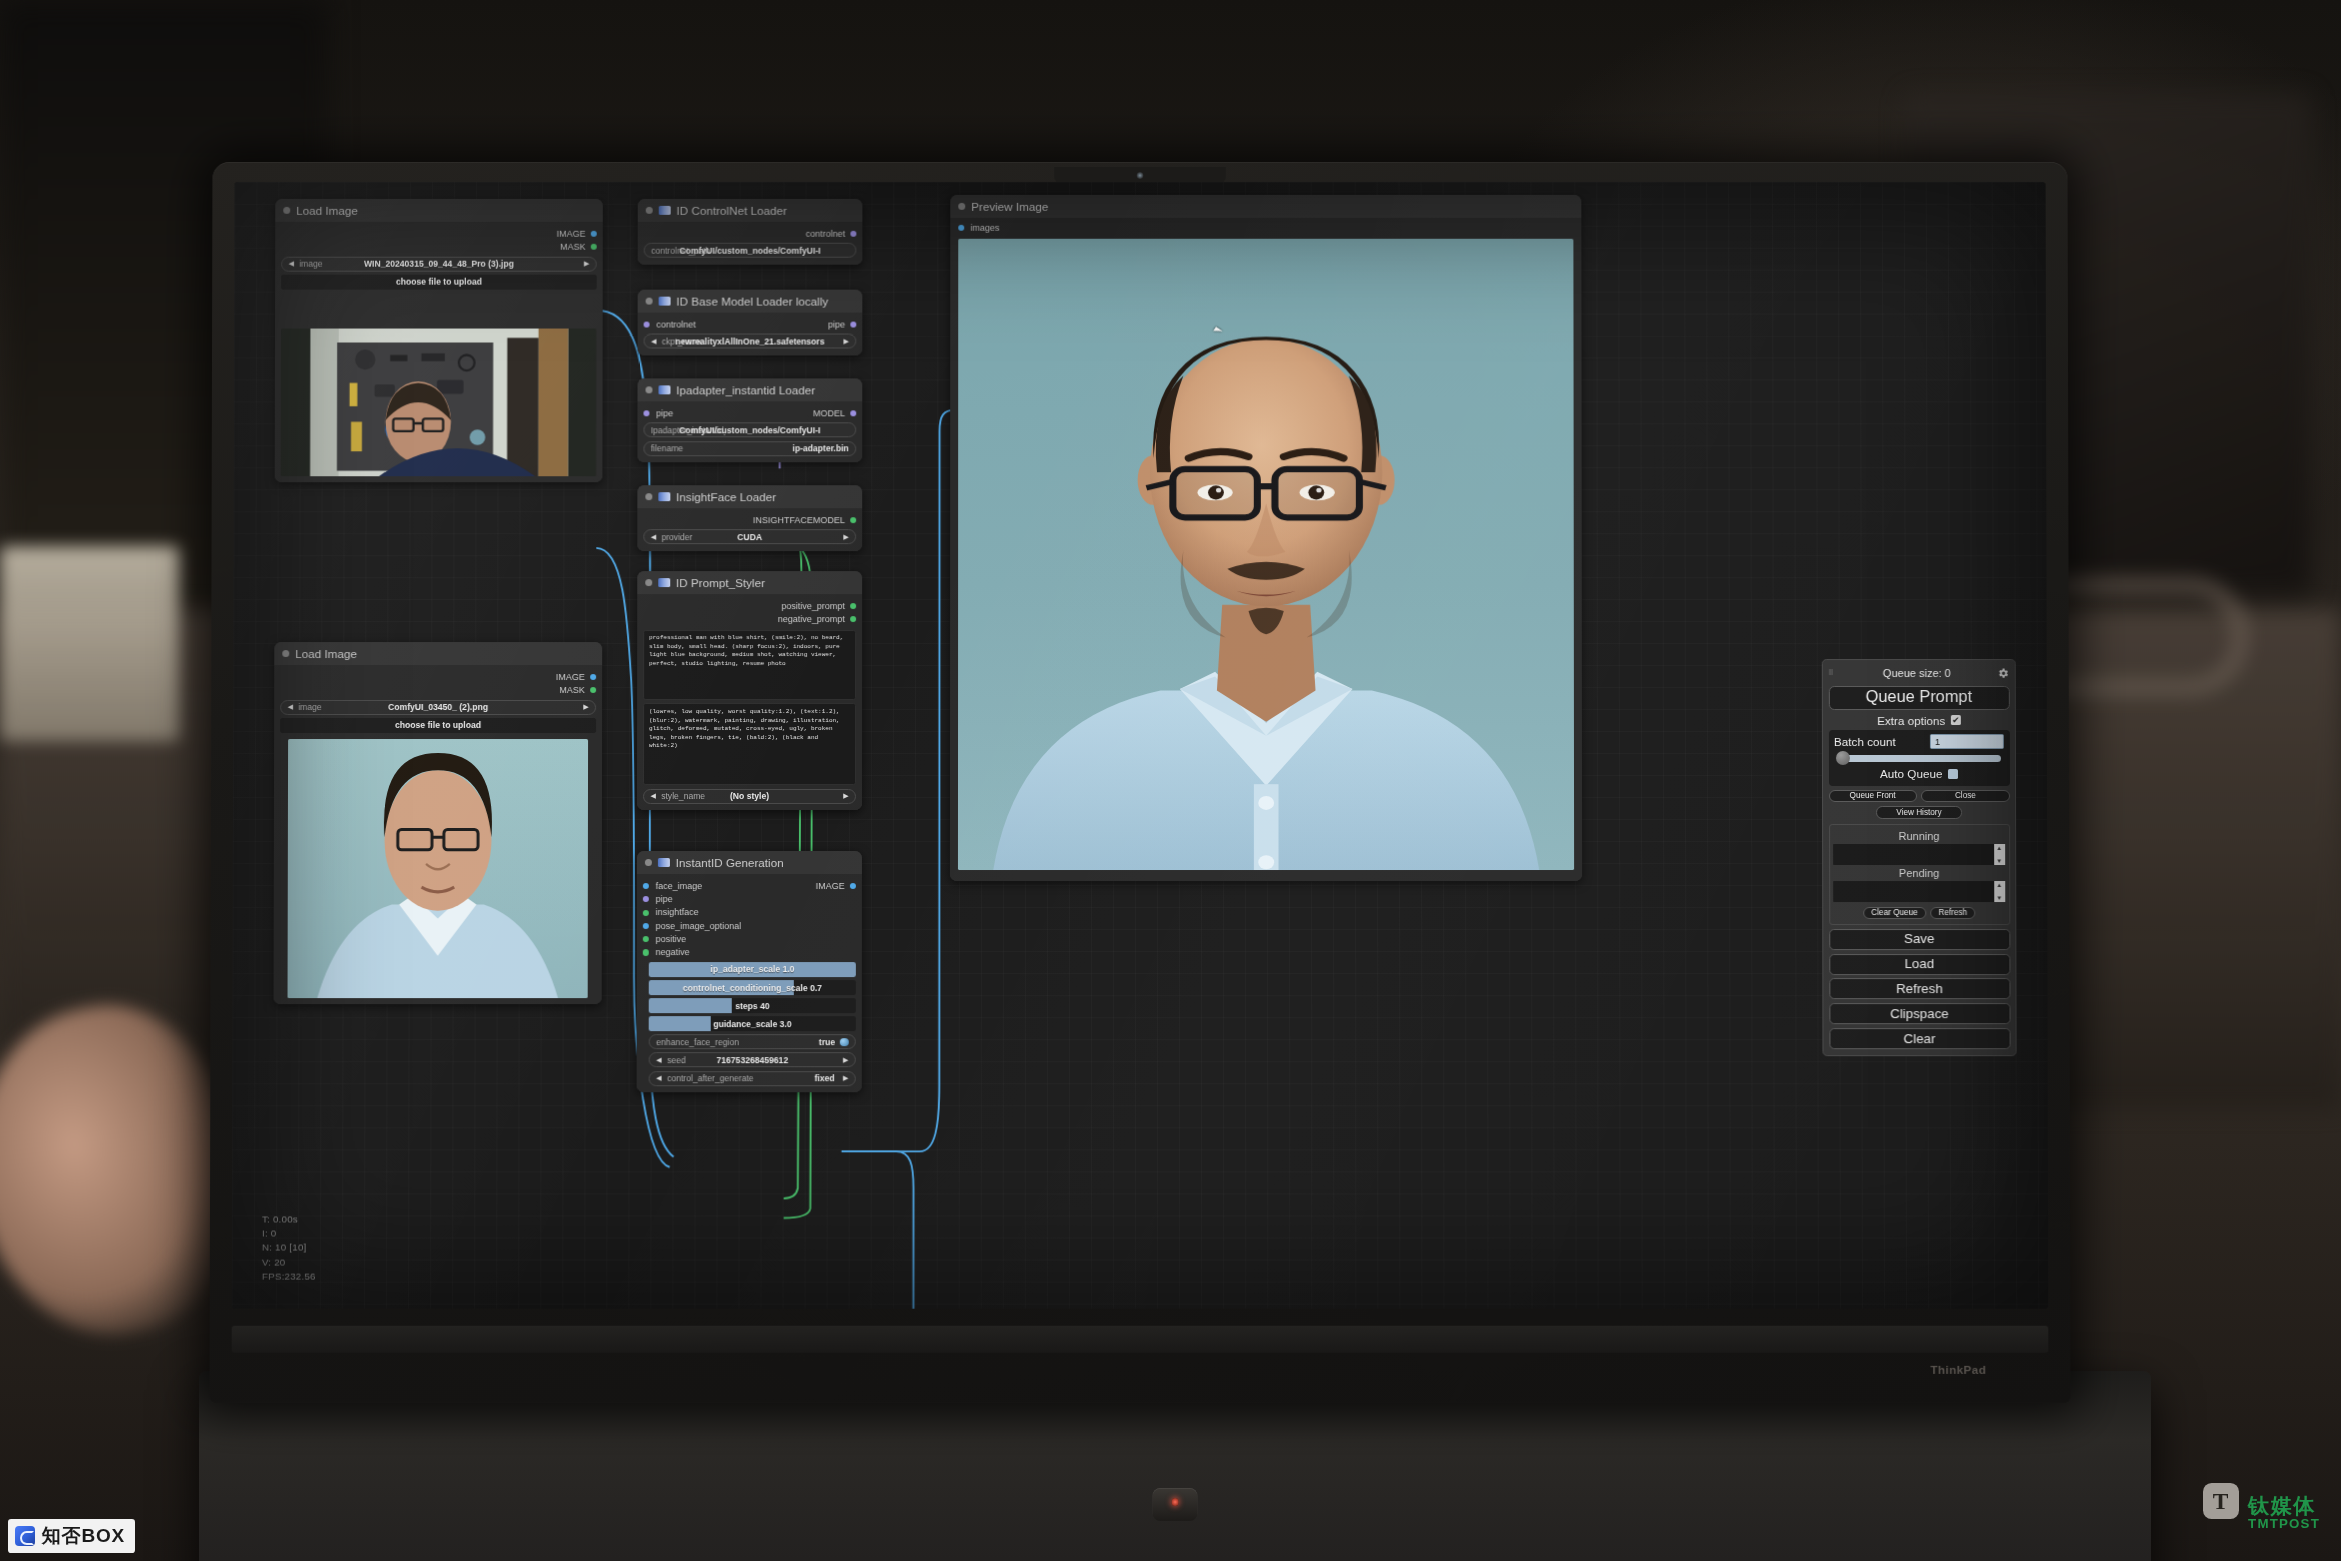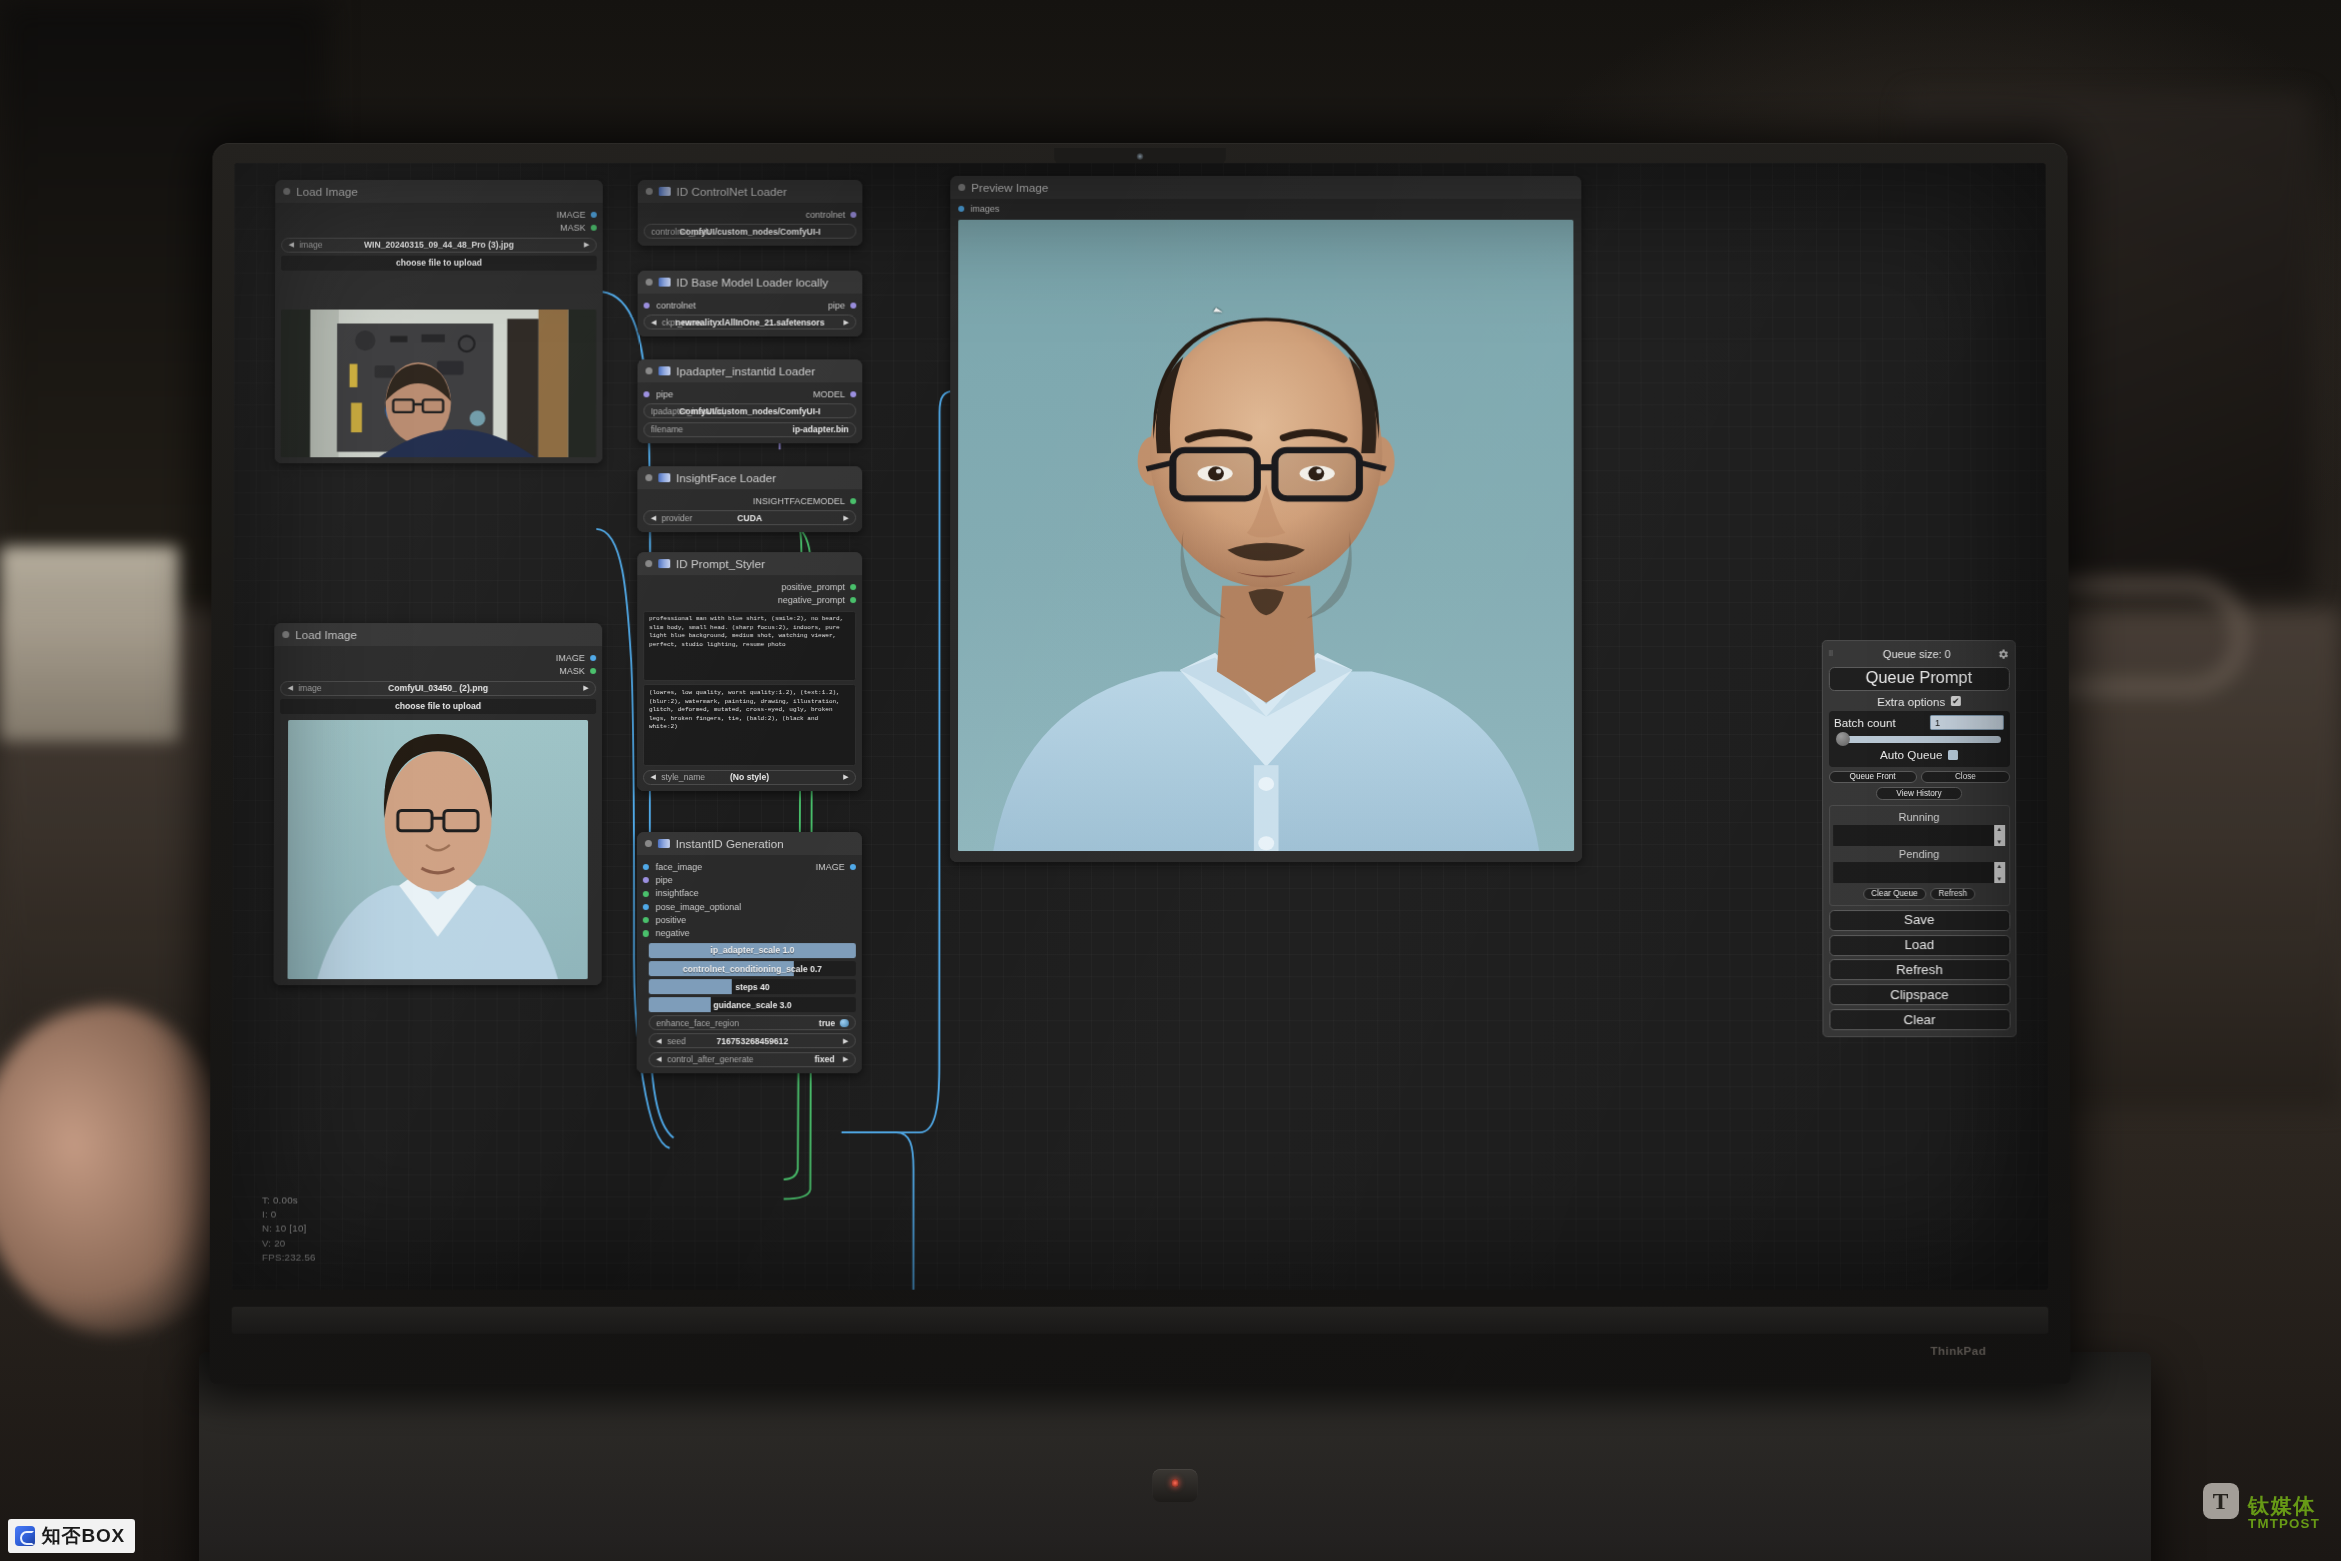--- a/index.html
+++ b/index.html
@@ -44,21 +44,21 @@
   }
   .bg-hand {
     position:absolute; left:-23.4px; top:1007px; width:258px; height:328px;
     background: radial-gradient(ellipse at 40% 40%, #c49a83 0%, #8c6a57 55%, rgba(70,52,43,0) 80%);
     filter: blur(7.8px); border-radius: 55% 45% 50% 50%;
     transform: rotate(-12deg);
   }
 
   
   .laptop {
-    position: absolute; left: 199px; top: 142px; width: 1952px; height: 1280px;
+    position: absolute; left: 199px; top: 161px; width: 1952px; height: 1280px;
   }
   .lid {
     position:absolute; left:11.7px; top:0; width:1858px; height:1241px;
     background: linear-gradient(175deg,#24221f 0%, #1a1917 40%, #131211 100%);
     border-radius: 17px 17px 4.7px 4.7px;
     box-shadow: 0 0 47px 9.4px rgba(0,0,0,.75), inset 0 0.8px 0 rgba(255,255,255,.06);
     transform: perspective(2030px) rotateX(0.3deg);
   }
   .lid-inner {
     position:absolute; left:22px; top:20px; right:22px; bottom:94px;
@@ -276,21 +276,21 @@
   }
   .wm-right {
     position:absolute; right:22px; bottom:30px;
     display:flex; align-items:center; gap:9.4px; opacity:.72;
   }
   .wm-right .tbox {
     width:36px; height:36px; border-radius:8.6px; background:#d7d2cb;
     display:flex; align-items:center; justify-content:center;
     color:#2a2722; font-size:23.4px; font-weight:bold; font-family:"Liberation Serif", serif;
   }
-  .wm-right .ttext { line-height:1.05; color:#84cc16;margin-top:24px; }
+  .wm-right .ttext { line-height:1.05; color:#22c55e;margin-top:24px; }
   .wm-right .cn { font-size:21px; font-weight:bold; letter-spacing:1.6px; }
   .wm-right .en { font-size:13.3px; font-weight:bold; letter-spacing:1.2px; }
 
   
   .cursor { position:absolute; width:0; height:0; z-index:95;
             border-left:8.6px solid #f0f0f0; border-bottom:5.5px solid transparent;
             transform: rotate(34deg); filter: drop-shadow(0 0.8px 0.8px rgba(0,0,0,.8)); }
 </style>
 </head>
 <body>

